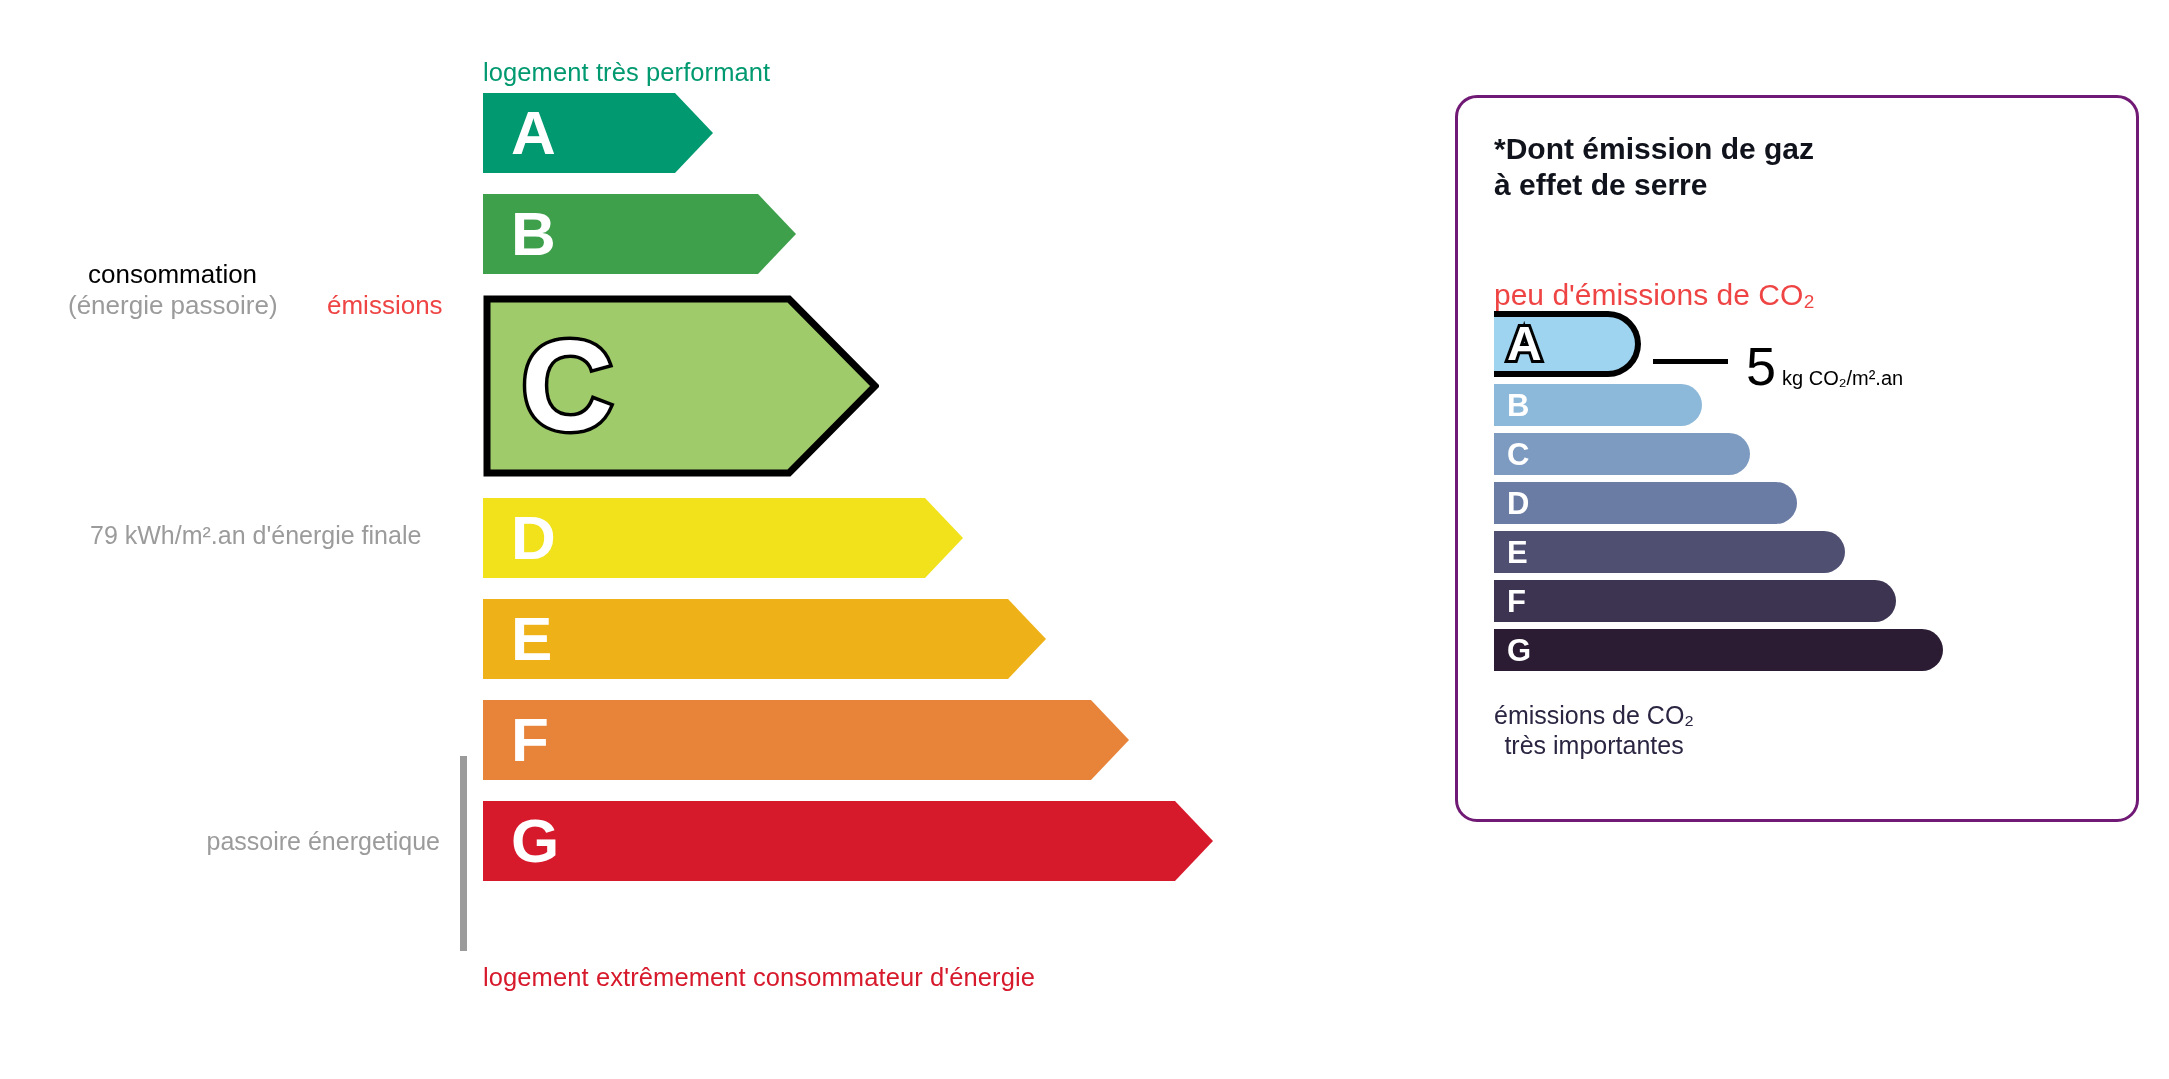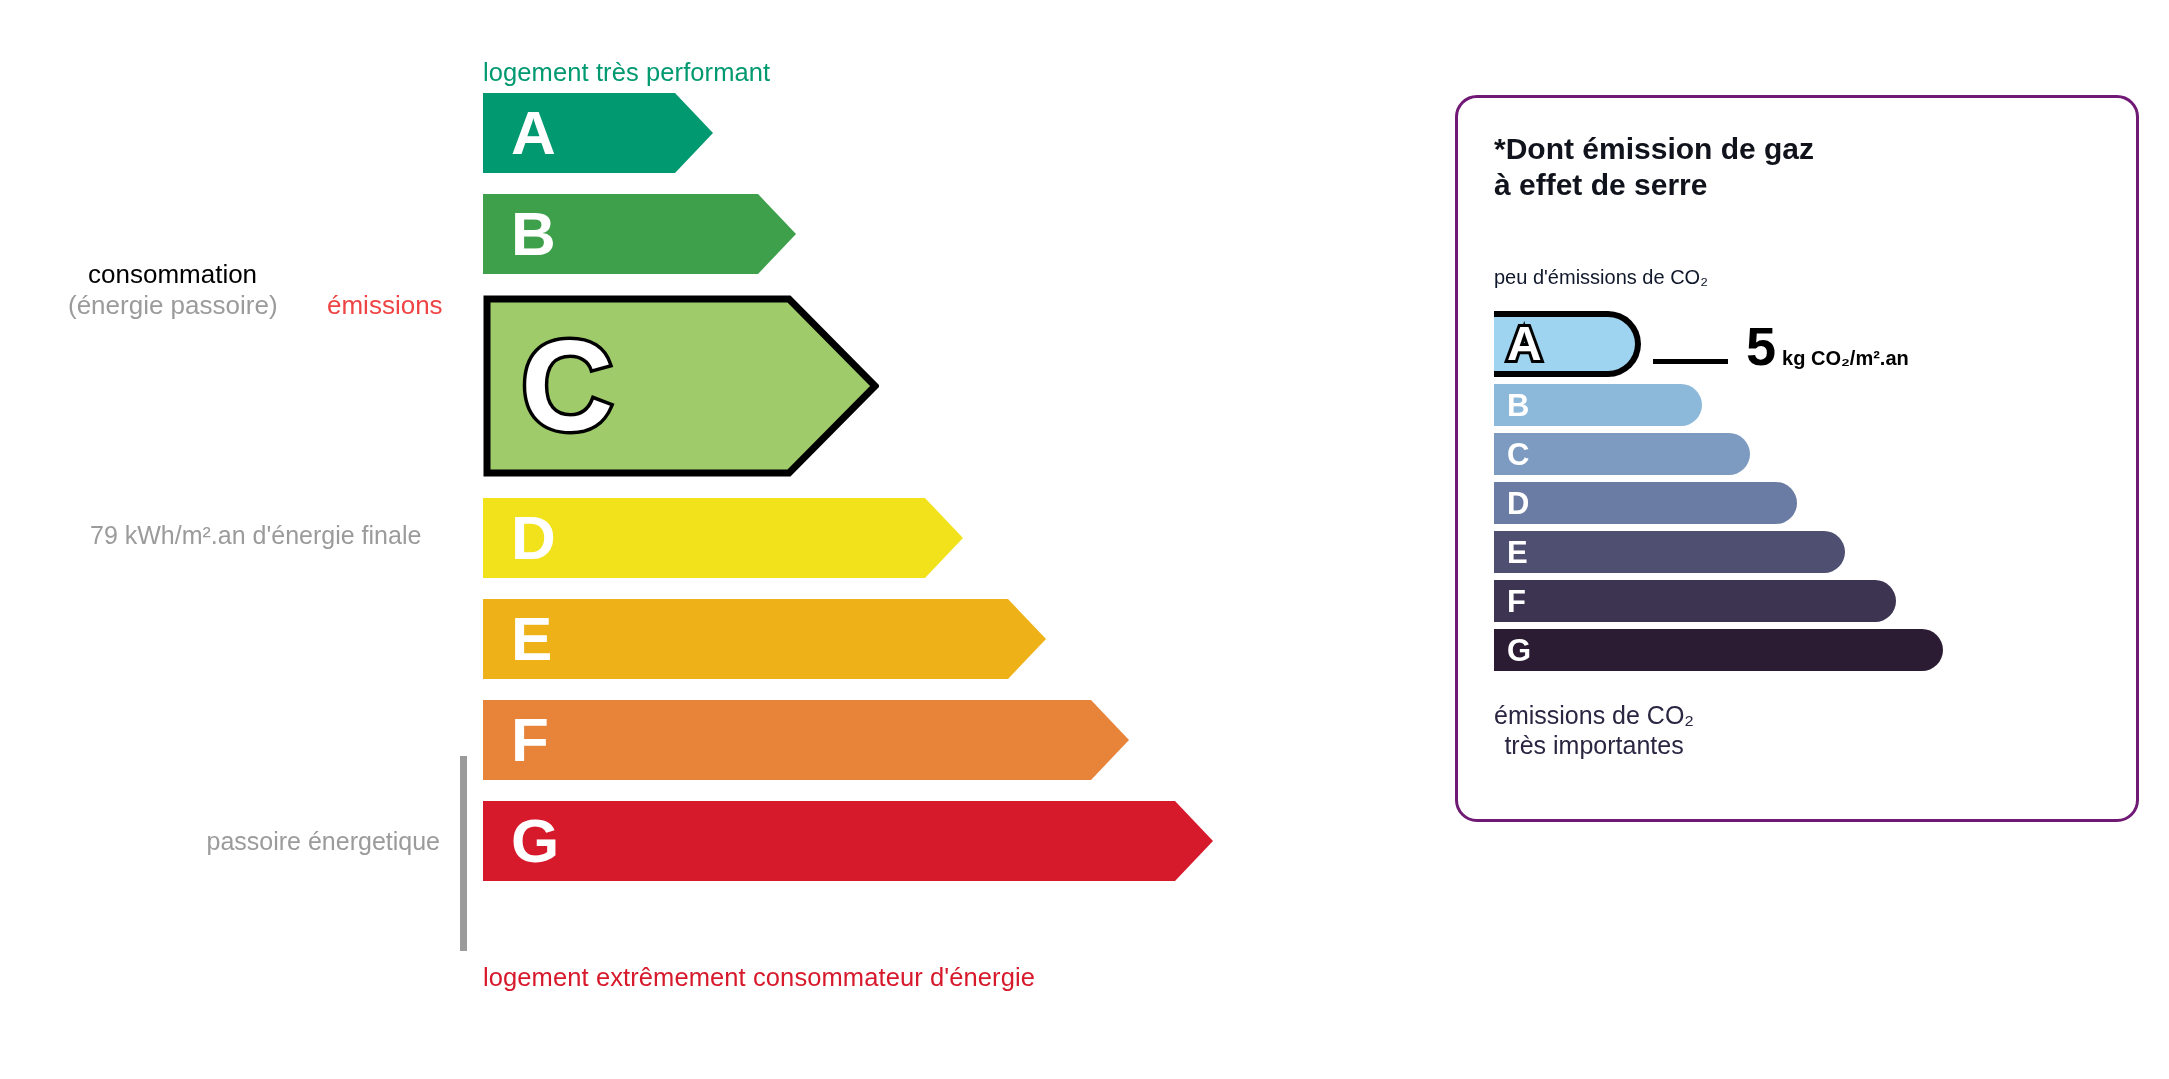--- a/index.html
+++ b/index.html
@@ -154,23 +154,23 @@
     position: absolute;
     left: 36px; top: 33px;
     font-size: 30px;
     font-weight: bold;
     color: #11131c;
     line-height: 1.2;
     white-space: pre-line;
   }
   #co2-top-caption {
     position: absolute;
-    left: 36px; top: 168px;
-    font-size: 20px;
-    color: #0f172a;
+    left: 36px; top: 180px;
+    font-size: 30px;
+    color: #ef4444;
     white-space: nowrap;
   }
   #co2-bottom-caption {
     position: absolute;
     left: 36px; top: 602px;
     font-size: 25px;
     color: #2b2542;
     line-height: 1.2;
     white-space: pre-line;
     text-align: center;
@@ -210,23 +210,22 @@
     paint-order: stroke fill;
   }
   #co2-leader {
     position: absolute;
     left: 151px; top: 48px;
     width: 75px; height: 5px;
     background: #000;
   }
   #co2-value {
     position: absolute;
-    left: 240px; top: 4px;
-    white-space: nowrap;
-    font-weight: bold;
+    left: 240px; top: 24px;
+    white-space: nowrap;
   }
   #co2-value .num {
     font-size: 54px;
     color: #000;
     vertical-align: baseline;
   }
   #co2-value .unit {
     font-size: 20px;
     color: #000;
     margin-left: 6px;

